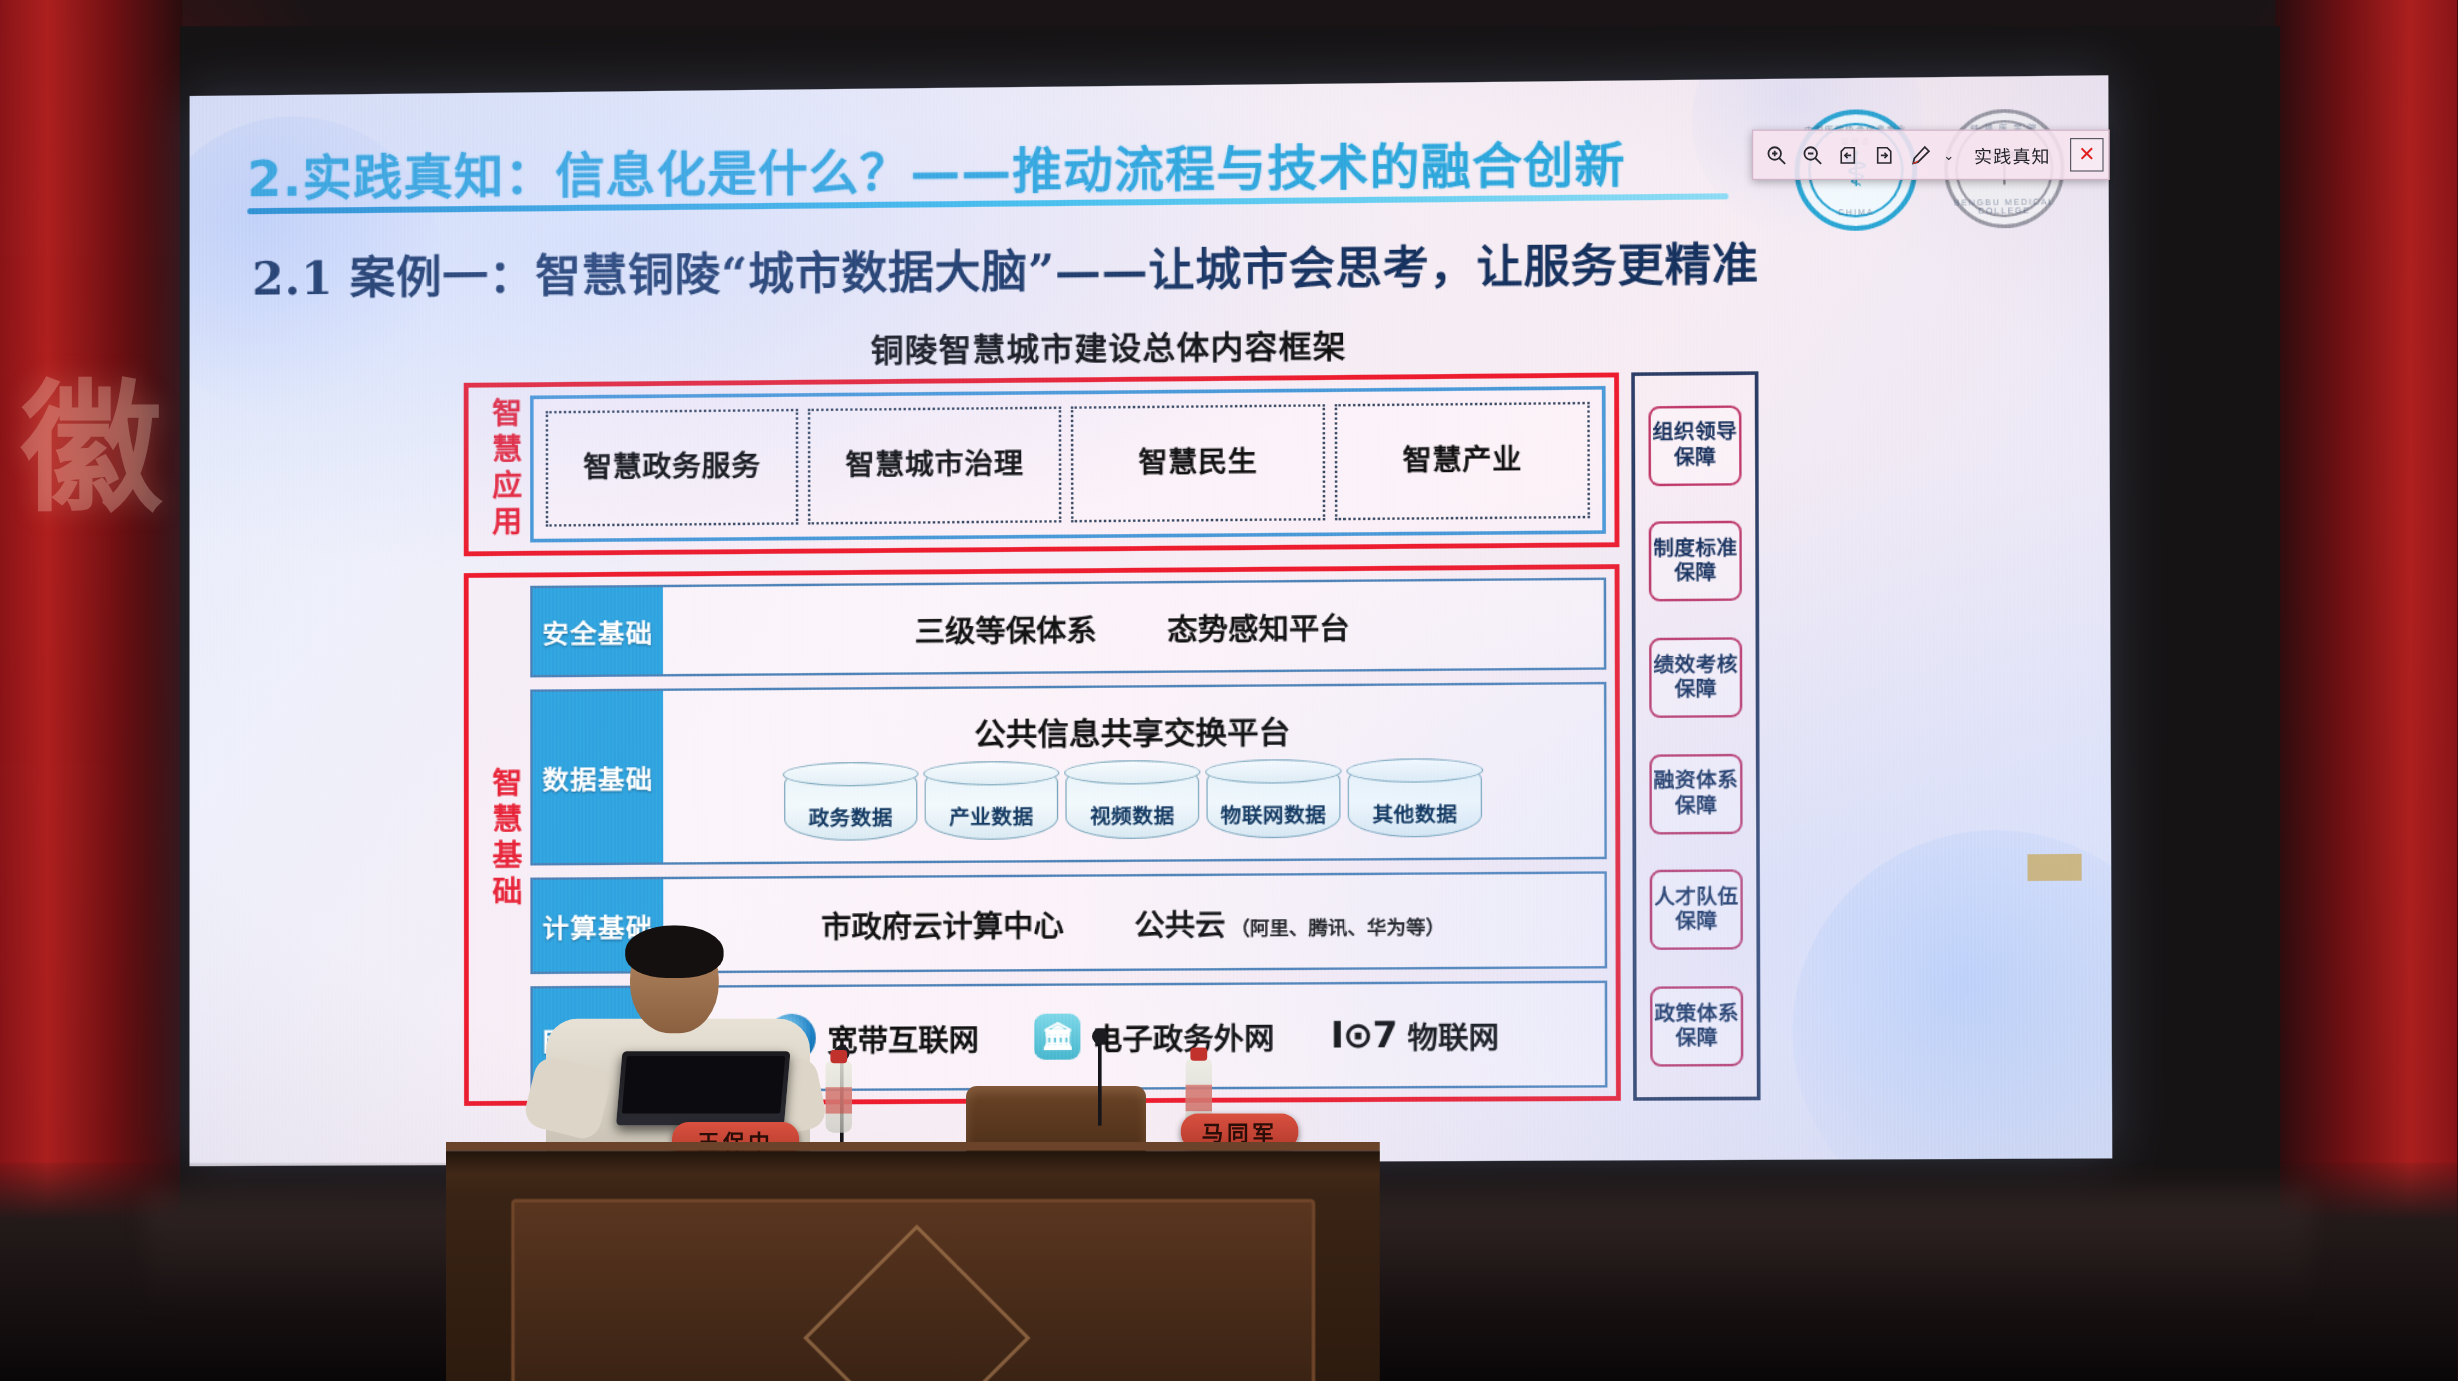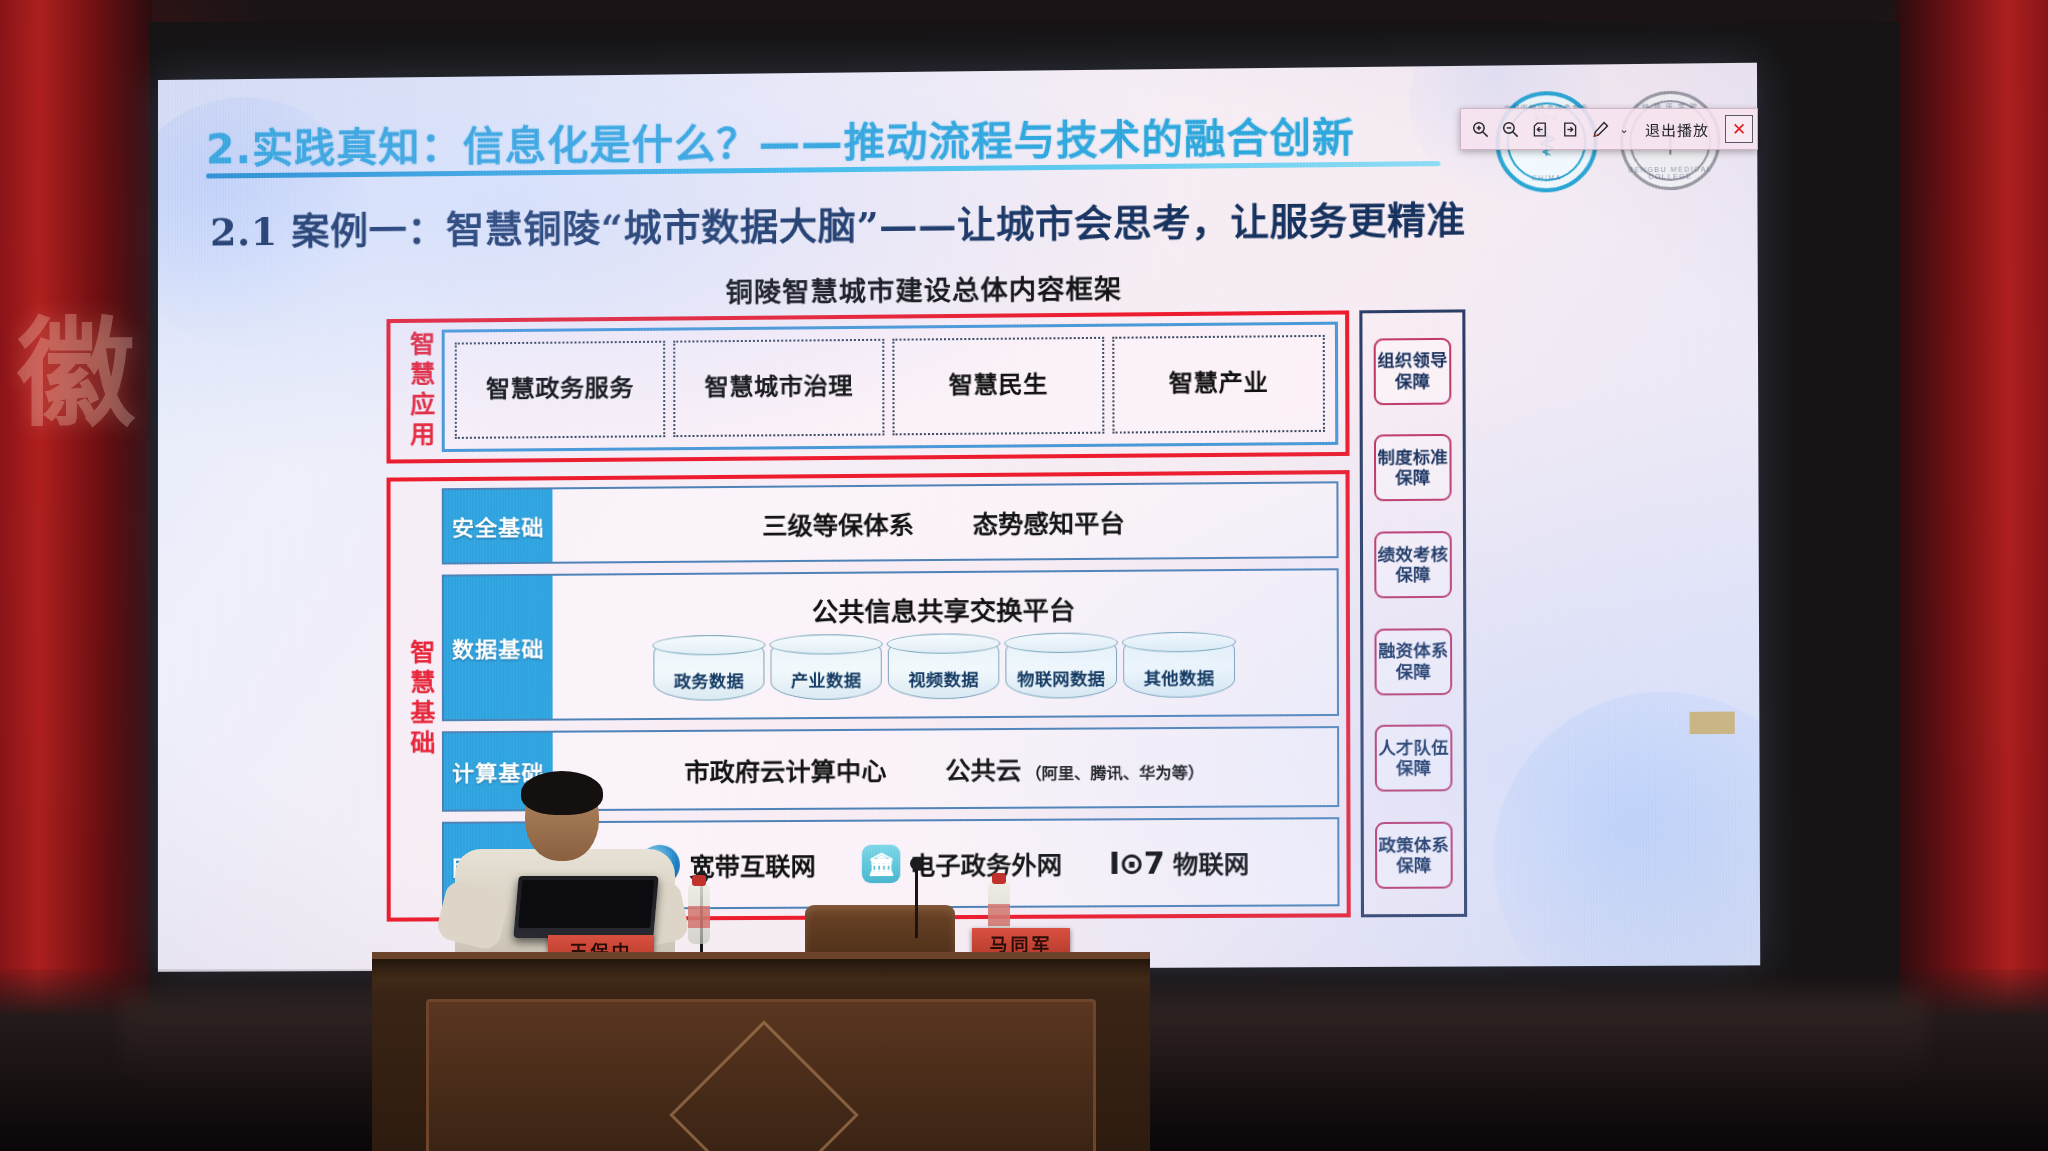--- a/index.html
+++ b/index.html
@@ -272,21 +272,21 @@
 
   .chair{position:absolute;left:805px;top:905px;width:150px;height:62px;z-index:24;
     background:linear-gradient(180deg,#6b4326,#4a2d18);border-radius:9px 9px 3px 3px;
     box-shadow:inset 0 5px 10px rgba(255,210,170,.18);}
 
   .nameplate{
     position:absolute;z-index:28;background:linear-gradient(180deg,#d9503f,#b43a2c);
     color:#2b0d08;font-family:"DejaVu Sans","Liberation Sans",sans-serif;
     font-size:18px;font-weight:700;letter-spacing:3px;
     display:flex;align-items:center;justify-content:center;
-    border-radius:0;box-shadow:0 2px 5px rgba(0,0,0,.5);
+    border-radius:14px;box-shadow:0 2px 5px rgba(0,0,0,.5);margin-left:12px;
   }
   .nameplate.n1{left:548px;top:935px;width:106px;height:30px;}
   .nameplate.n2{left:972px;top:928px;width:98px;height:30px;}
 
   .desk{
     position:absolute;left:372px;top:952px;width:778px;height:199px;z-index:30;
     background:linear-gradient(180deg,#4a2f1b 0%, #3a2415 18%, #2d1b0f 100%);
     border-top:7px solid #6a432a;
   }
   .desk-panel{
@@ -472,21 +472,21 @@
         <polyline points="12.5,9 15.5,12 12.5,15"></polyline>
       </svg>
     </div>
     <div class="tb-btn">
       <svg width="19" height="19" viewBox="0 0 24 24" fill="none" stroke="#2a2a30" stroke-width="1.8">
         <path d="M16.5 3.2 20.8 7.5 9.2 19.1 4.2 20.3 5.4 15.3z"></path>
         <path d="M4.2 20.3c2.4-.3 4.2-1.4 5-2.6" stroke="#d8352a" stroke-width="1.6"></path>
       </svg>
     </div>
     <div class="tb-caret">⌄</div>
-    <div class="tb-text">退出播放</div>
+    <div class="tb-text">实践真知</div>
     <div class="tb-close">✕</div>
   </div>
 
   <div class="presenter">
     <div class="p-body"></div>
     <div class="p-arm l"></div>
     <div class="p-arm r"></div>
     <div class="p-head"></div>
     <div class="p-hair"></div>
   </div>

